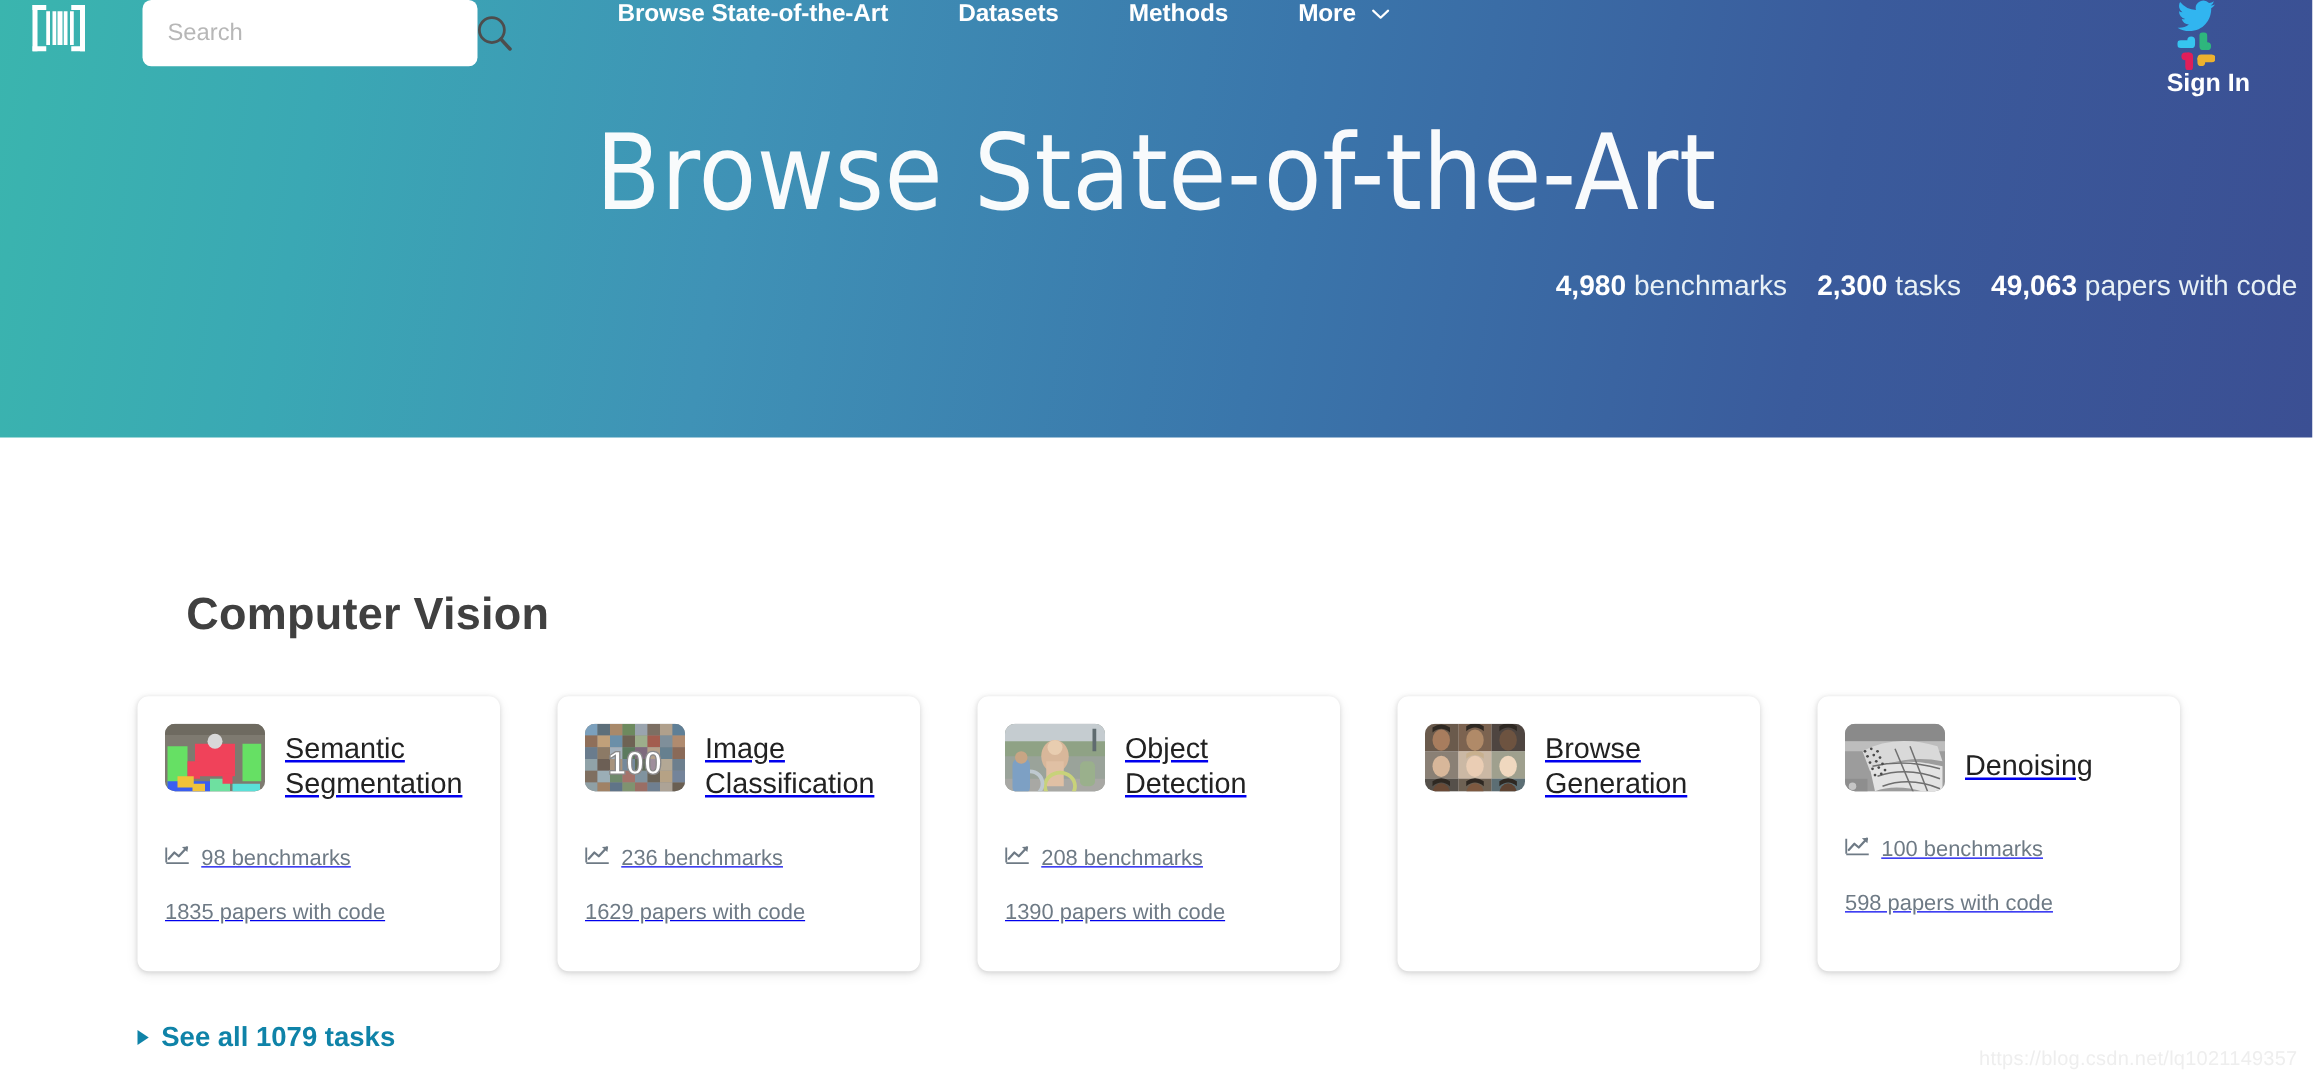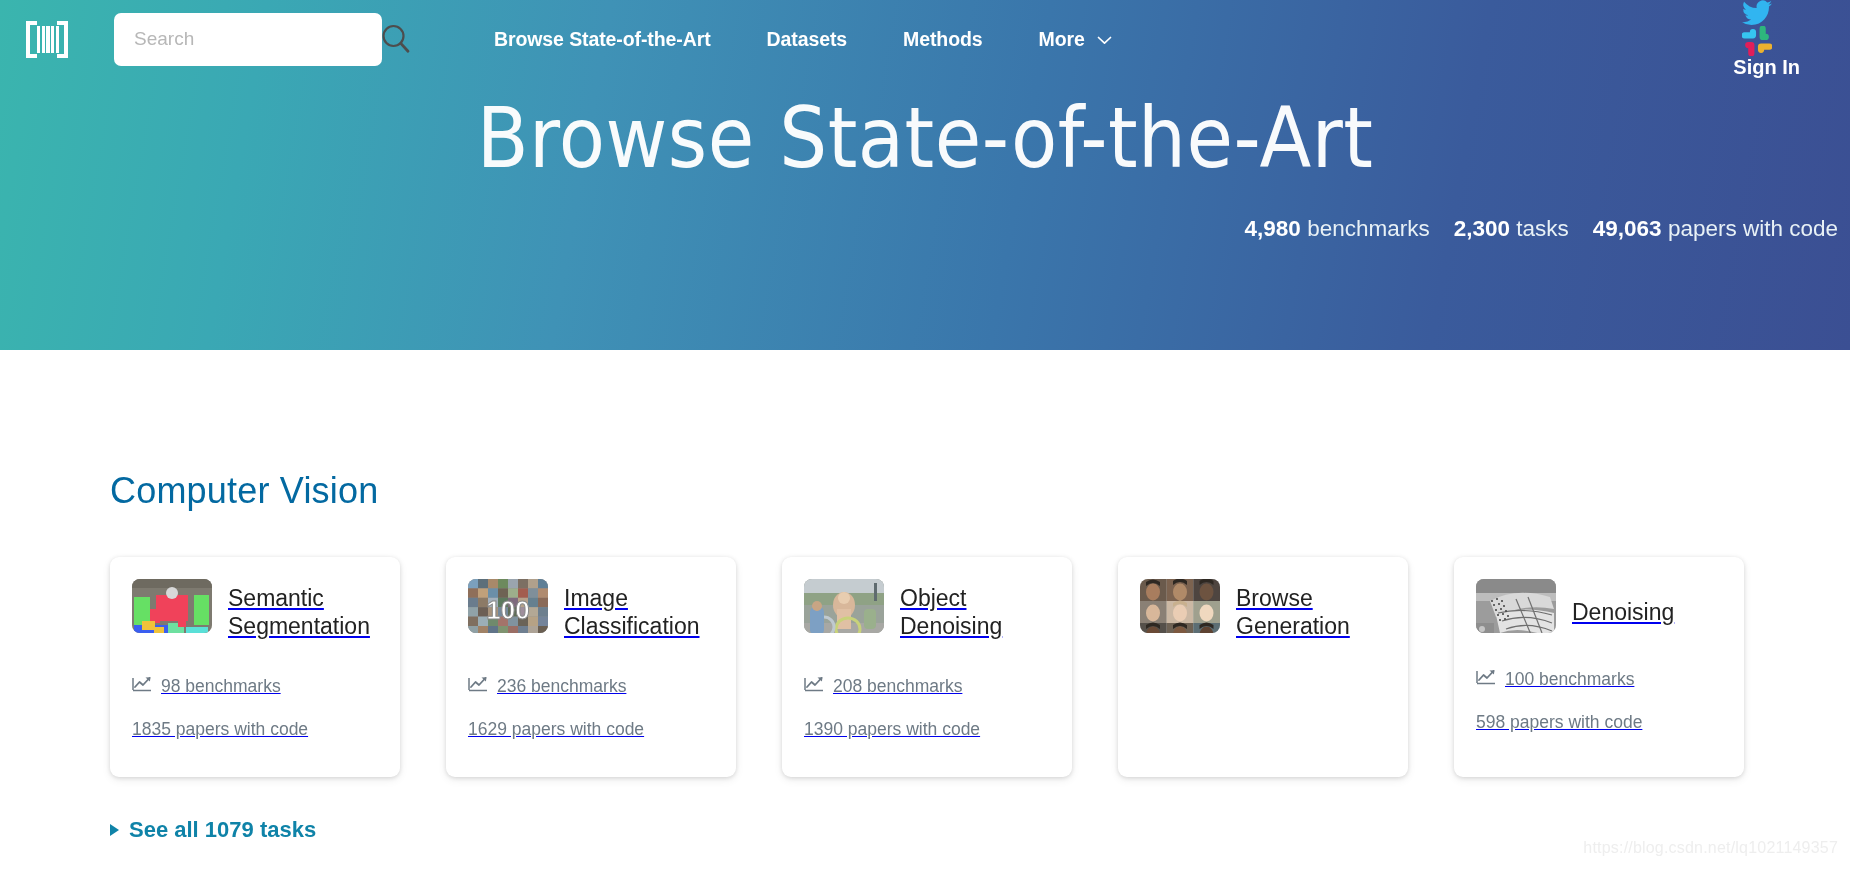--- a/index.html
+++ b/index.html
@@ -17,21 +17,21 @@
     width: 1850px;
     height: 350px;
     background: linear-gradient(100deg, #3ab5ae 0%, #3aa8b4 14%, #3f92b6 32%, #3a76ab 55%, #3a5b9c 78%, #3b4f93 100%);
     overflow: hidden;
   }
 
   .navbar {
     position: relative;
     height: 78px;
     display: flex;
-    align-items: center;
+    align-items: flex-start;
     padding: 0 46px 0 24px;
   }
 
   
   .logo {
     width: 46px;
     height: 44px;
     position: relative;
     flex: 0 0 auto;
     margin-right: 22px;
@@ -137,24 +137,25 @@
     font-size: 22.5px;
     color: #e8f1f6;
   }
   .hero-stats .num { font-weight: bold; color: #ffffff; }
   .hero-stats .grp { margin: 0 12px; white-space: nowrap; }
 
   
   .main { position: relative; padding: 0 110px; }
   .section-title {
     font-size: 36px;
-    color: #0369a1;
-    font-weight: 400;
+    color: #404040;
+    font-weight: 700;
     margin-top: 120px;
     letter-spacing: 0.2px;
+    margin-left: 39px;
   }
 
   .cards {
     display: flex;
     gap: 46px;
     margin-top: 45px;
   }
   .card {
     width: 290px;
     min-height: 220px;
@@ -426,21 +427,21 @@
             <rect x="33" y="30" width="14" height="20" fill="#e0c0a4"></rect>
             <circle cx="40" cy="19" r="6" fill="#e8cdb0"></circle>
             <ellipse cx="44" cy="50" rx="12" ry="11" fill="none" stroke="#c8d27a" stroke-width="3"></ellipse>
             <ellipse cx="20" cy="48" rx="10" ry="10" fill="none" stroke="#bfc9d0" stroke-width="3"></ellipse>
             <rect x="6" y="28" width="14" height="28" rx="5" fill="#7da0c4"></rect>
             <circle cx="13" cy="27" r="5" fill="#c8a584"></circle>
             <rect x="60" y="30" width="12" height="20" rx="4" fill="#9ab08c"></rect>
             <rect x="70" y="4" width="3" height="18" fill="#5f6b6f"></rect>
           </svg>
         </div>
-        <div class="card-title">Object Denoising</div>
+        <div class="card-title">Object Detection</div>
       </div>
       <div class="card-meta">
         <div class="meta-row">
           <svg class="chart-icon" viewBox="0 0 20 17">
             <polyline points="1,14.5 19,14.5" stroke="#6e7a85" stroke-width="1.5" fill="none"></polyline>
             <polyline points="1,2 1,14" stroke="#6e7a85" stroke-width="1.5" fill="none"></polyline>
             <polyline points="3,11 7.5,6 11,9 17.5,2" stroke="#6e7a85" stroke-width="1.8" fill="none" stroke-linejoin="round" stroke-linecap="round"></polyline>
             <polygon points="18.5,1.2 13.5,1.6 17.9,5.6" fill="#6e7a85"></polygon>
           </svg>
           <span>208 benchmarks</span>

